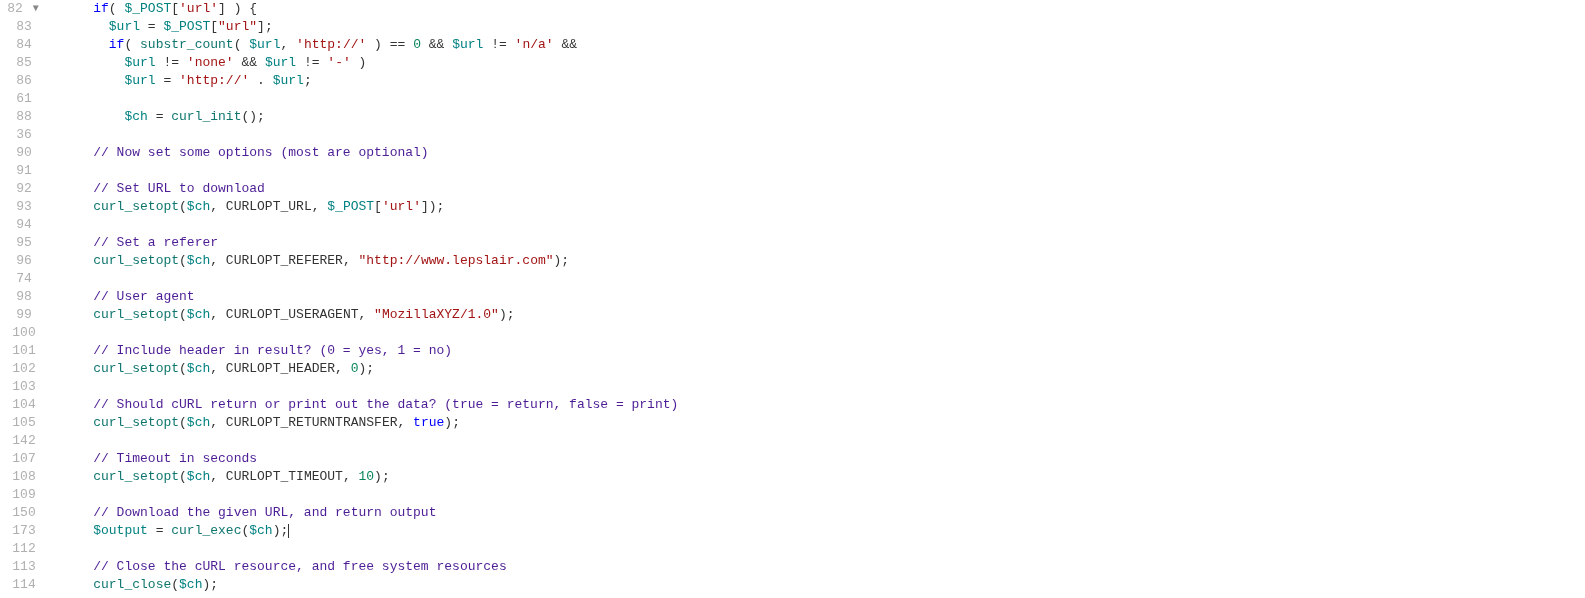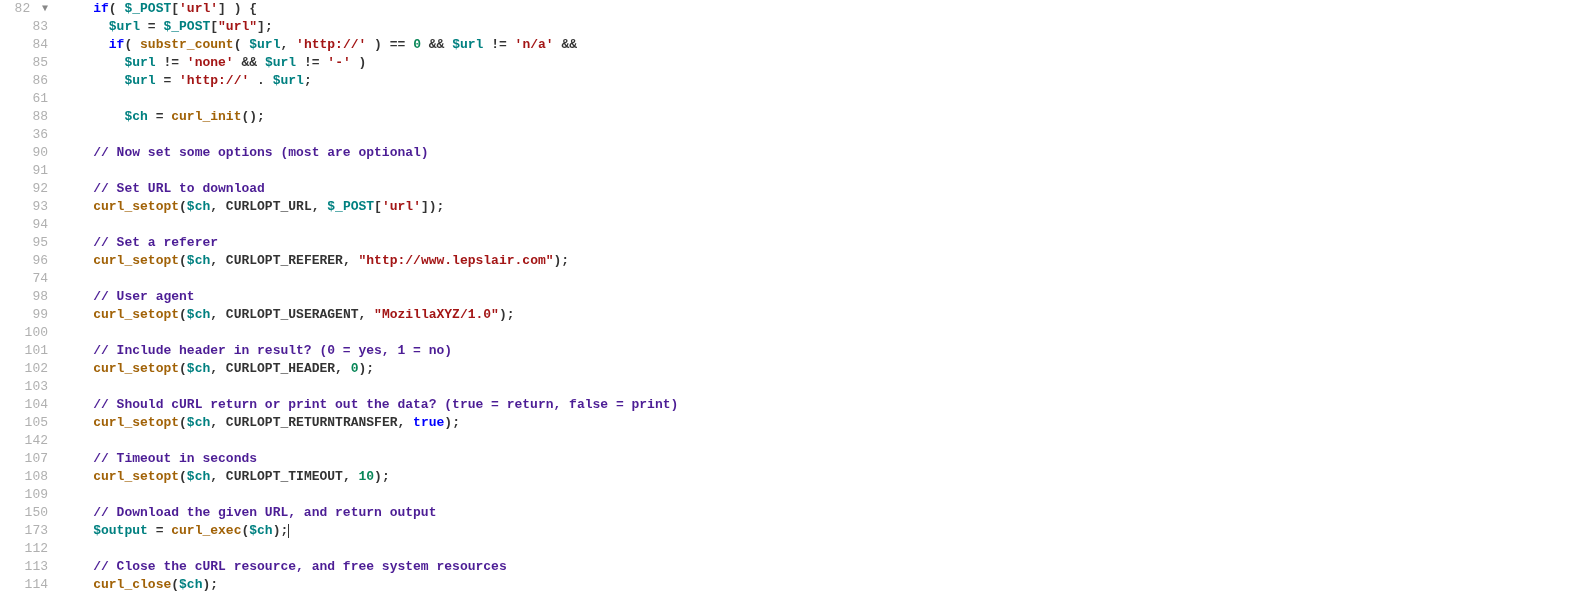--- a/index.html
+++ b/index.html
@@ -18,42 +18,42 @@
     width: 48px;
     text-align: right;
     padding-right: 6px;
     color: #b0b0b0;
     user-select: none;
     flex-shrink: 0;
   }
   .gutter .ln {
     display: block;
     height: 18px;
+    text-align: center;
   }
   .fold-marker {
     display: inline-block;
     width: 10px;
     color: #888;
     font-size: 10px;
     vertical-align: top;
   }
   .code {
     white-space: pre;
     padding-left: 8px;
-    font-weight: bold;
   }
   .code .line {
     display: block;
     height: 18px;
   }
   .tok-keyword { color: #0000ff; }
   .tok-var { color: #008080; }
   .tok-string { color: #a31515; }
   .tok-comment { color: #4c1d95; }
-  .tok-func { color: #a16207; }
+  .tok-func { color: #0f766e; }
   .tok-number { color: #098658; }
   .tok-punct { color: #333333; }
   .cursor {
     display:inline-block;
     border-left:1px solid #333;
     height:14px;
     vertical-align:middle;
     margin-left:0;
   }
 </style>

